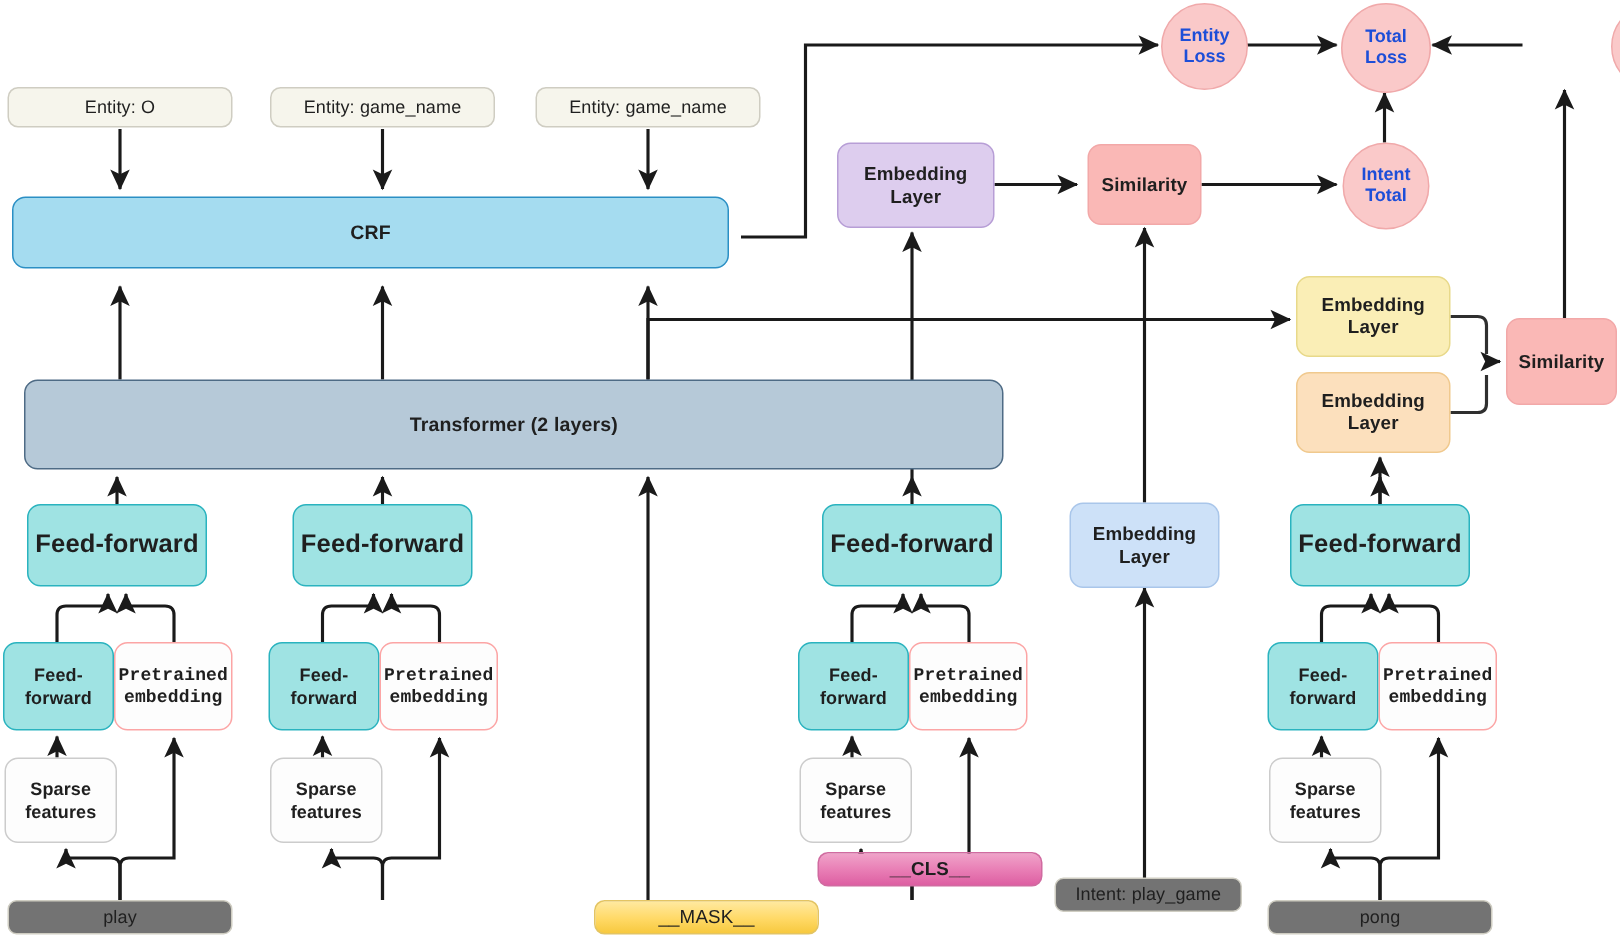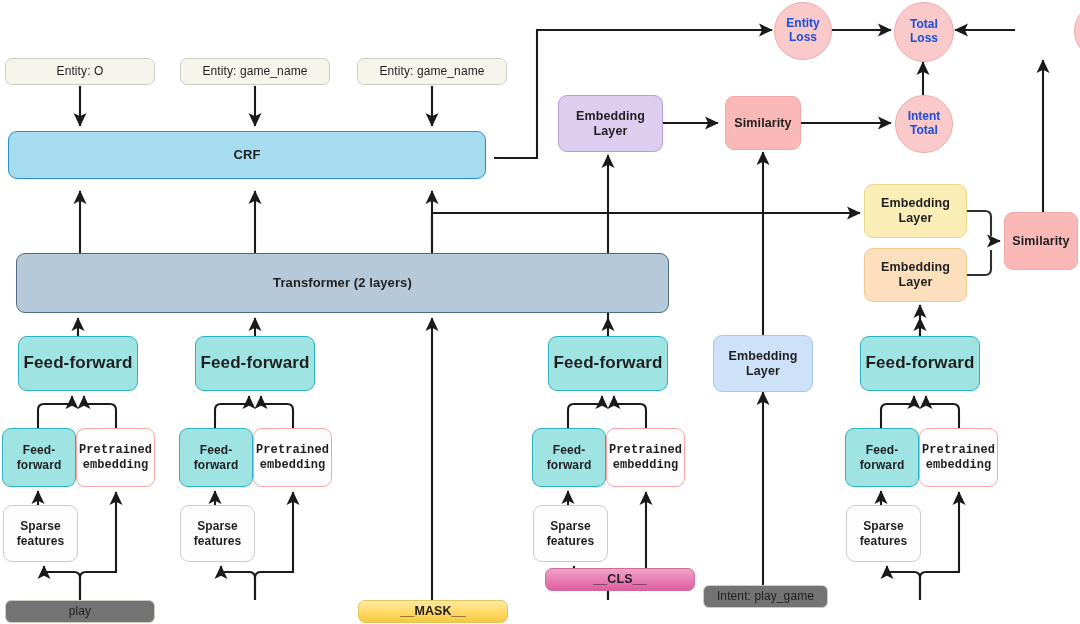--- a/index.html
+++ b/index.html
@@ -18,21 +18,21 @@
   .ffs{border-radius:9px;border:1.4px solid #2ab3bf;background:#9fe3e3;font-size:12px;}
   .pre{border-radius:9px;border:1px solid #fca5a5;background:#fdfdfd;font-size:12px;font-family:Liberation Mono, monospace;}
   .sp{border-radius:9px;border:1px solid #cccccc;background:#fdfdfd;font-size:12px;}
   .emb-purple{border-radius:9px;border:1.3px solid #b79ed6;background:#ddcdee;font-size:12.5px;}
   .emb-blue{border-radius:9px;border:1.3px solid #a9c6ea;background:#cde1f8;font-size:12.5px;}
   .emb-yellow{border-radius:9px;border:1.3px solid #e8d98a;background:#faeeb6;font-size:12.5px;}
   .emb-orange{border-radius:9px;border:1.3px solid #f0c98e;background:#fce0bd;font-size:12.5px;}
   .sim{border-radius:9px;border:1.3px solid #f2a8a8;background:#fab8b6;font-size:12.5px;}
   .mask-tok{border-radius:7px;border:1px solid #e3c463;
             background:linear-gradient(180deg,#ffe9a0 0%,#ffd966 55%,#f7c93f 100%);
-            font-size:12.5px;font-weight:700;}
+            font-size:12.5px;font-weight:400;margin-left:38px;}
   .cls-tok{border-radius:7px;border:1px solid #d06ba0;
            background:linear-gradient(180deg,#f0a3c9 0%,#e87cb4 55%,#dd5fa2 100%);
            font-size:12.5px;font-weight:700;}
   .circ{position:absolute;border-radius:50%;border:1.3px solid #f0a9aa;background:#fac9c9;
         display:flex;align-items:center;justify-content:center;text-align:center;
         font-size:12px;font-weight:700;color:#1d4ed8;line-height:1.15;}
 </style>
 </head>
 <body>
 
@@ -157,20 +157,21 @@
 Layer</div>
   <div class="node tok" style="left:703px;top:585px;width:125px;height:23px;">Intent: play_game</div>
 
   <div class="node ff" style="left:860px;top:336px;width:120px;height:55px;">Feed-forward</div>
   <div class="node ffs" style="left:845px;top:428px;width:74px;height:59px;white-space:pre-line;">Feed-
 forward</div>
   <div class="node pre" style="left:919px;top:428px;width:79px;height:59px;white-space:pre-line;">Pretrained
 embedding</div>
   <div class="node sp" style="left:846px;top:505px;width:75px;height:57px;white-space:pre-line;">Sparse
 features</div>
+  <div class="node tok" style="left:845px;top:600px;width:150px;height:23px;">pong</div>
 
   <div class="node emb-purple" style="left:558px;top:95px;width:105px;height:57px;white-space:pre-line;">Embedding
 Layer</div>
   <div class="node sim" style="left:725px;top:96px;width:76px;height:54px;">Similarity</div>
   <div class="node emb-yellow" style="left:864px;top:184px;width:103px;height:54px;white-space:pre-line;">Embedding
 Layer</div>
   <div class="node emb-orange" style="left:864px;top:248px;width:103px;height:54px;white-space:pre-line;">Embedding
 Layer</div>
   <div class="node sim" style="left:1004px;top:212px;width:74px;height:58px;">Similarity</div>
 

